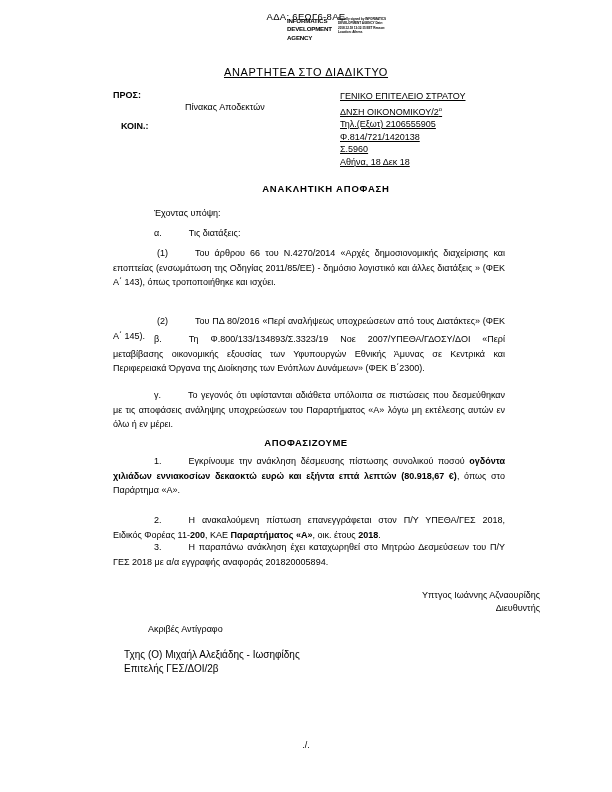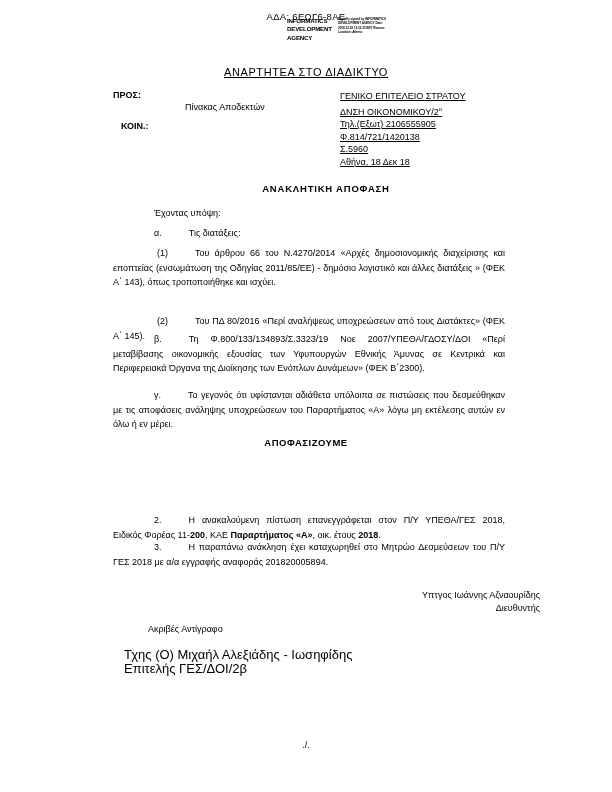--- a/index.html
+++ b/index.html
@@ -174,21 +174,21 @@
   .sig-left {
     position: absolute;
     top: 624px;
     left: 148px;
     font-size: 9px;
   }
   .sig-bottom {
     position: absolute;
     top: 648px;
     left: 124px;
-    font-size: 13px;
+    font-size: 10px;
     line-height: 13.5px;
   }
 
   .footer-mark {
     position: absolute;
     top: 740px;
     left: 0;
     width: 612px;
     text-align: center;
     font-size: 9px;
@@ -235,20 +235,21 @@
   <div class="body-block para-1"><span class="indent-num"></span><span>(1)</span><span class="indent-lbl"></span><span>Του άρθρου 66 του Ν.4270/2014 «Αρχές δημοσιονομικής διαχείρισης και εποπτείας (ενσωμάτωση της Οδηγίας 2011/85/ΕΕ) - δημόσιο λογιστικό και άλλες διατάξεις » (ΦΕΚ Α΄ 143), όπως τροποποιήθηκε και ισχύει.</span></div>
 
   <div class="body-block para-2"><span class="indent-num"></span><span>(2)</span><span class="indent-lbl"></span><span>Του ΠΔ 80/2016 «Περί αναλήψεως υποχρεώσεων από τους Διατάκτες» (ΦΕΚ Α΄ 145).</span></div>
 
   <div class="body-block para-b"><span class="lead"></span><span>β.</span><span class="indent-lbl"></span><span>Τη Φ.800/133/134893/Σ.3323/19 Νοε 2007/ΥΠΕΘΑ/ΓΔΟΣΥ/ΔΟΙ «Περί μεταβίβασης οικονομικής εξουσίας των Υφυπουργών Εθνικής Άμυνας σε Κεντρικά και Περιφερειακά Όργανα της Διοίκησης των Ενόπλων Δυνάμεων» (ΦΕΚ Β΄2300).</span></div>
 
   <div class="body-block para-g"><span class="lead"></span><span>γ.</span><span class="indent-lbl"></span><span>Το γεγονός ότι υφίστανται αδιάθετα υπόλοιπα σε πιστώσεις που δεσμεύθηκαν με τις αποφάσεις ανάληψης υποχρεώσεων του Παραρτήματος «Α» λόγω μη εκτέλεσης αυτών εν όλω ή εν μέρει.</span></div>
 
   <div class="apofasizoume">ΑΠΟΦΑΣΙΖΟΥΜΕ</div>
 
+  <div class="body-block item-1"><span class="lead"></span><span>1.</span><span class="indent-lbl"></span><span>Εγκρίνουμε την ανάκληση δέσμευσης πίστωσης συνολικού ποσού </span><b>ογδόντα χιλιάδων εννιακοσίων δεκαοκτώ ευρώ και εξήντα επτά λεπτών (80.918,67 €)</b><span>, όπως στο Παράρτημα «Α».</span></div>
 
   <div class="body-block item-2"><span class="lead"></span><span>2.</span><span class="indent-lbl"></span><span>Η ανακαλούμενη πίστωση επανεγγράφεται στον Π/Υ ΥΠΕΘΑ/ΓΕΣ 2018, Ειδικός Φορέας 11-</span><b>200</b><span>, ΚΑΕ </span><b>Παραρτήματος «Α»</b><span>, οικ. έτους </span><b>2018</b><span>.</span></div>
 
   <div class="body-block item-3"><span class="lead"></span><span>3.</span><span class="indent-lbl"></span><span>Η παραπάνω ανάκληση έχει καταχωρηθεί στο Μητρώο Δεσμεύσεων του Π/Υ ΓΕΣ 2018 με α/α εγγραφής αναφοράς 201820005894.</span></div>
 
   <div class="sig-right">
     <div>Υπτγος Ιωάννης Αζναουρίδης</div>
     <div>Διευθυντής</div>
   </div>
 

